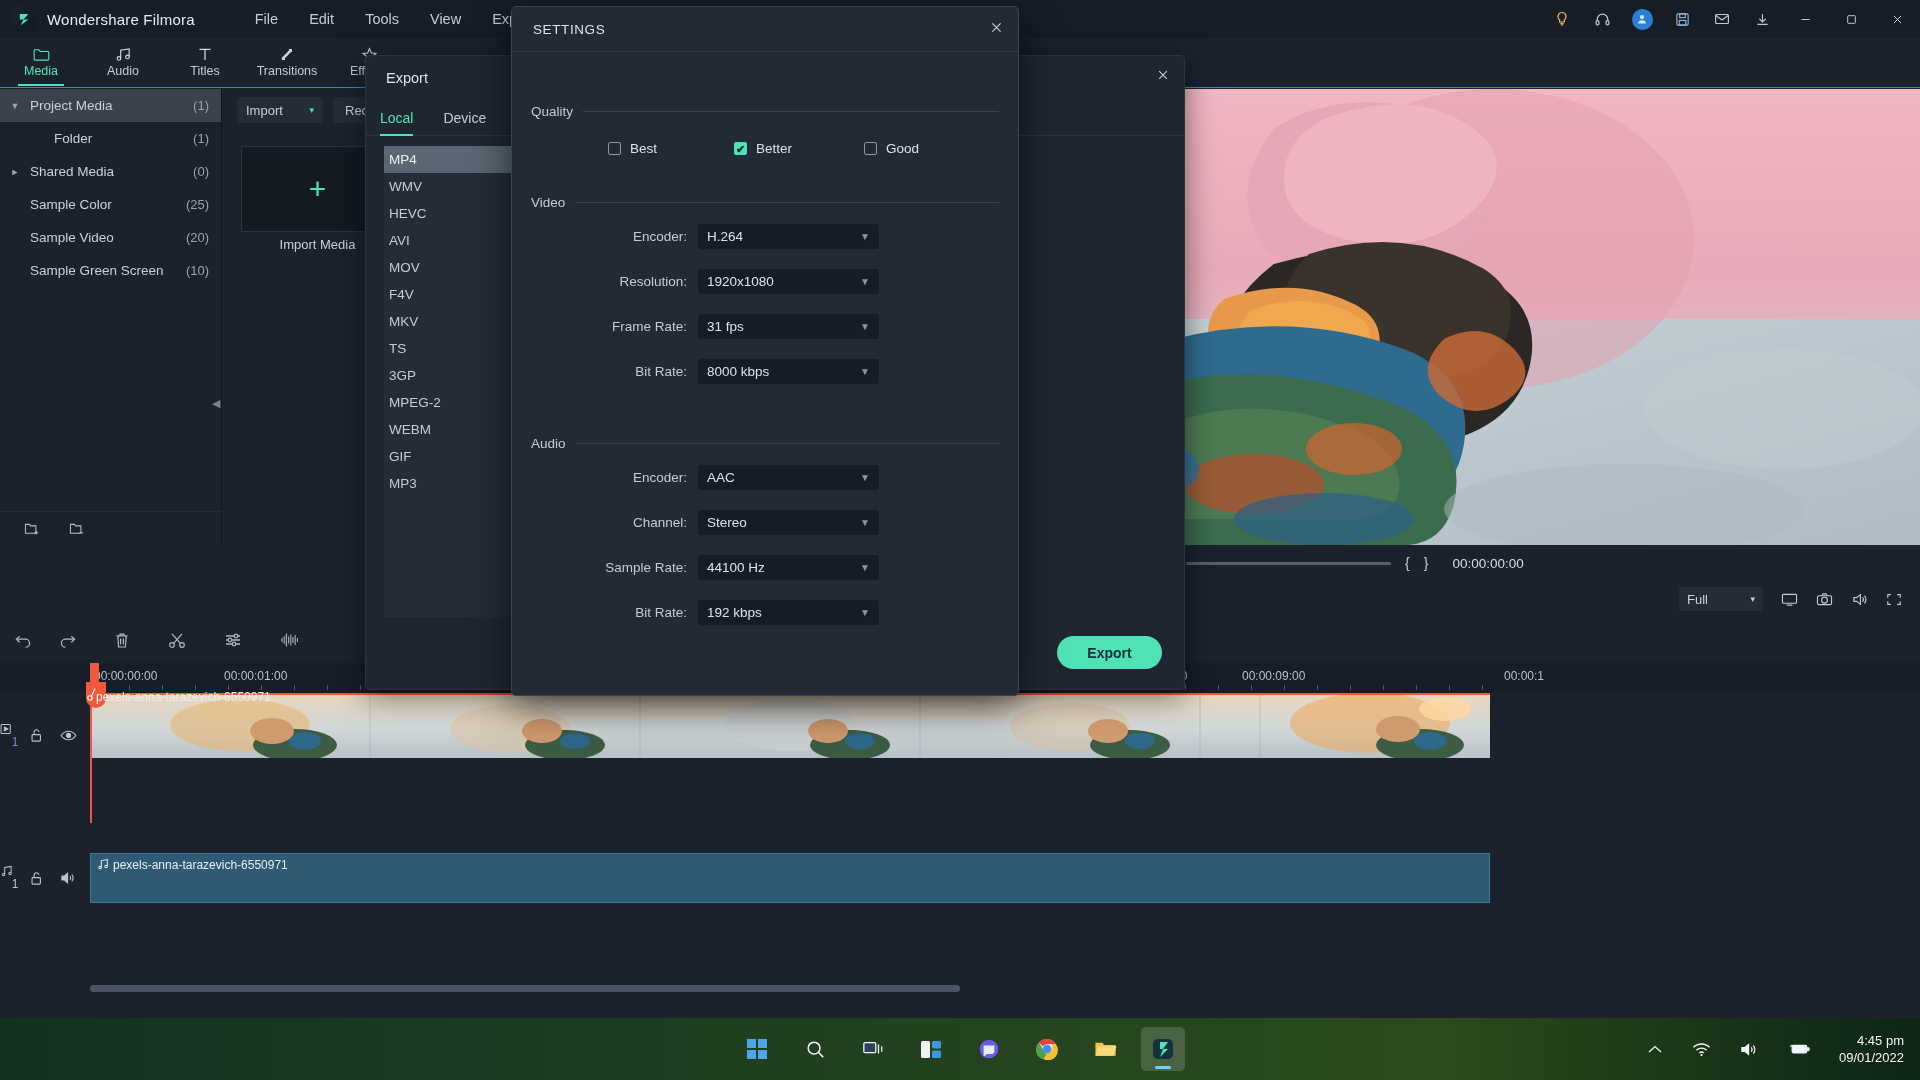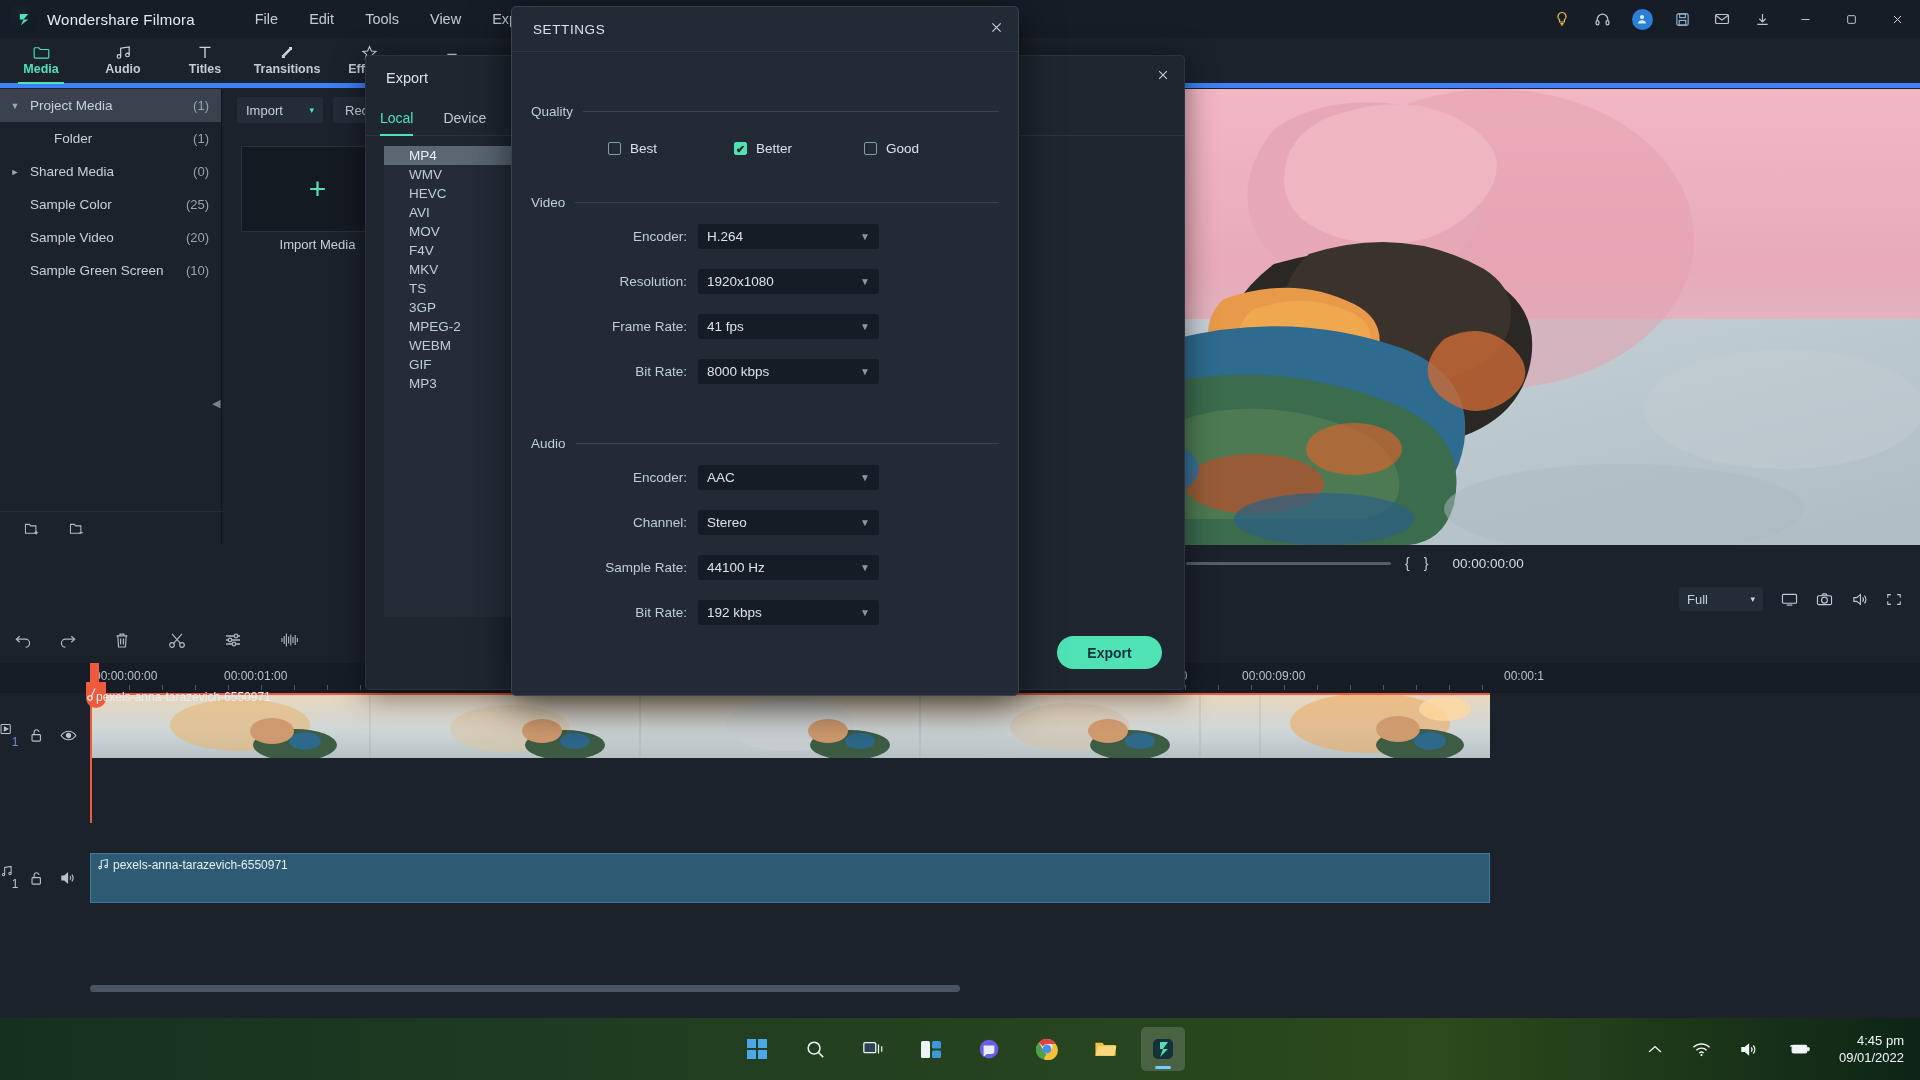--- a/index.html
+++ b/index.html
@@ -46,22 +46,22 @@
     justify-content: center; color: #cfe6ff; font-size: 12px;
   }
   .win-btn {
     width: 46px; height: 38px; display: flex; align-items: center;
     justify-content: center; color: #d3dae1; font-size: 14px;
   }
 
   
   .ribbon {
     position: absolute; left: 0; top: 38px; width: 1920px; height: 50px;
-    background: #1b222c; border-bottom: 5px solid #3b82f6;
-    display: flex; align-items: center; font-weight: bold;
+    background: #1b222c; border-bottom: 1px solid #3b82f6;
+    display: flex; align-items: center;
   }
   .rib-item {
     width: 82px; height: 50px; display: flex; flex-direction: column;
     align-items: center; justify-content: center; gap: 2px;
     color: #c3ccd6; font-size: 12.5px; position: relative;
   }
   .rib-item .ic { font-size: 15px; line-height: 16px; color: #cfd8e0; }
   .rib-item.active { color: #4ee2b5; }
   .rib-item.active .ic { color: #4ee2b5; }
   .rib-item.active::after {
@@ -246,21 +246,21 @@
   .ed-tab.active { color: #4ee2b5; }
   .ed-tab.active::after {
     content: ""; position: absolute; bottom: 0; left: 0; right: 0;
     height: 2px; background: #4ee2b5;
   }
   .fmt-list {
     position: absolute; left: 18px; top: 90px; width: 130px; bottom: 72px;
     background: #232c37;
   }
   .fmt-item {
-    height: 19px; display: flex; align-items: center; padding-left: 25px;
+    height: 27px; display: flex; align-items: center; padding-left: 5px;
     color: #c3ccd6; font-size: 13.5px;
   }
   .fmt-item.sel { background: #5a6672; color: #e8eef4; }
   .exp-btn {
     position: absolute; right: 22px; bottom: 20px; width: 105px; height: 33px;
     background: #4ee2b5; color: #10303f; border-radius: 17px; font-size: 14px;
     font-weight: bold; display: flex; align-items: center; justify-content: center;
   }
 
   
@@ -905,21 +905,21 @@
       <div class="frow" style="margin-top:20px">
         <span class="flabel">Resolution:</span>
         <div class="fctl">
           <span>1920x1080</span>
           <span class="cv">▼</span>
         </div>
       </div>
       <div class="frow" style="margin-top:20px">
         <span class="flabel">Frame Rate:</span>
         <div class="fctl">
-          <span>41 fps</span>
+          <span>31 fps</span>
           <span class="cv">▼</span>
         </div>
       </div>
       <div class="frow" style="margin-top:20px">
         <span class="flabel">Bit Rate:</span>
         <div class="fctl">
           <span>8000 kbps</span>
           <span class="cv">▼</span>
         </div>
       </div>

